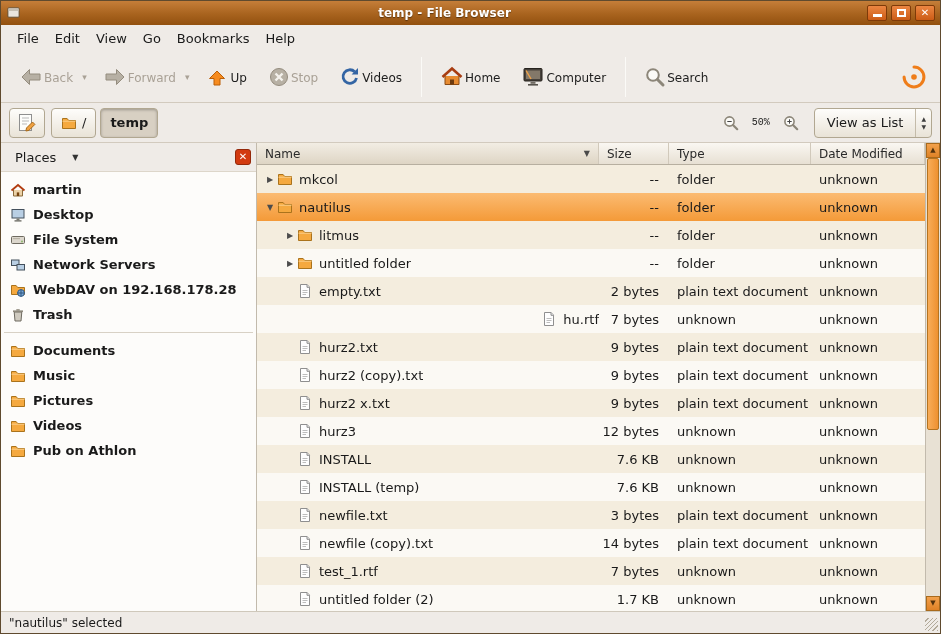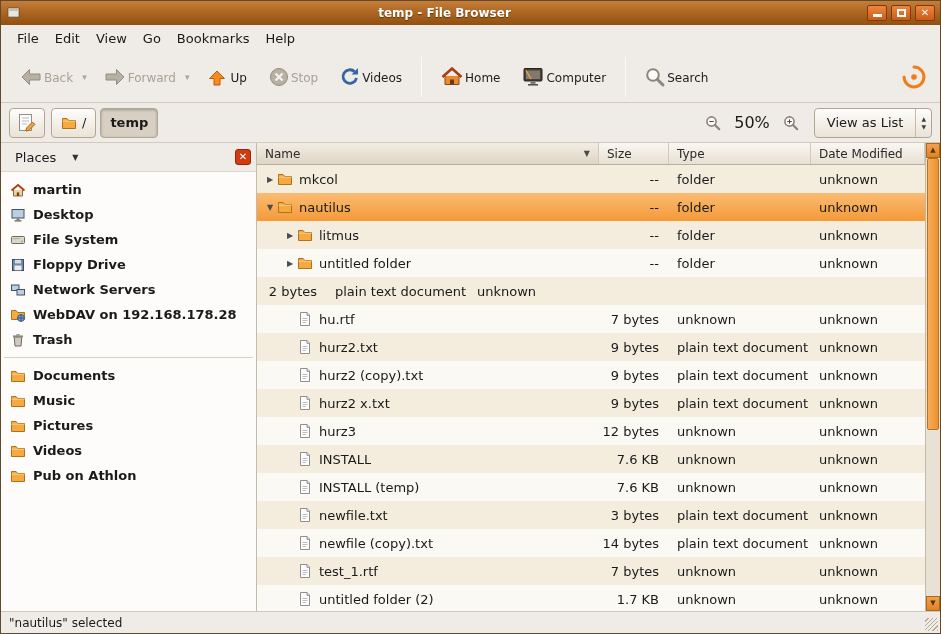--- a/index.html
+++ b/index.html
@@ -33,21 +33,21 @@
   .toolbar-spacer { flex: 1; }
   .throbber { display: flex; margin-right: 4px; }
 
   
   .locationbar { height: 40px; flex: 0 0 40px; display: flex; align-items: center; gap: 6px; padding: 0 8px; border-bottom: 1px solid #d2cabe; }
   .lb-btn { height: 30px; display: flex; align-items: center; gap: 5px; padding: 0 9px; border: 1px solid #b1a791; border-radius: 4px; background: linear-gradient(180deg,#fefdfb,#e9e3d7); font-size: 13px; }
   .lb-btn.active { background: #d8d0c3; box-shadow: inset 0 1px 3px rgba(0,0,0,.28); font-weight: bold; }
   .lb-btn .pb-icon { display: flex; }
   .lb-spacer { flex: 1; }
   .zoom-btn { width: 26px; height: 26px; display: flex; align-items: center; justify-content: center; border-radius: 3px; }
-  .zoom-level { font-size: 16px; margin: 0 2px; }
+  .zoom-level { font-size: 10px; margin: 0 2px; font-family: Liberation Mono, monospace; }
   .view-combo { height: 30px; display: flex; align-items: center; border: 1px solid #b1a791; border-radius: 4px; background: linear-gradient(180deg,#fefdfb,#e9e3d7); font-size: 13px; margin-left: 4px; }
   .vc-label { padding: 0 12px; white-space: nowrap; }
   .vc-arrows { border-left: 1px solid #c4bba9; height: 100%; display: flex; flex-direction: column; align-items: center; justify-content: center; padding: 0 5px; font-size: 6px; color: #3c3c3c; line-height: 1.2; }
 
   
   .content { flex: 1; display: flex; min-height: 0; }
 
   .sidebar { width: 256px; flex: 0 0 256px; background: #fdfcfa; border-right: 1px solid #c2baac; display: flex; flex-direction: column; }
   .side-header { height: 29px; flex: 0 0 29px; background: #efebe7; display: flex; align-items: center; padding: 0 5px; border-bottom: 1px solid #ddd6ca; }
   .places-btn { display: flex; align-items: center; gap: 16px; font-size: 13px; padding: 3px 9px; border-radius: 3px; }
@@ -310,30 +310,20 @@
                 <rect x="1.5" y="4.5" width="13" height="7" rx="1" fill="#dcd7cd" stroke="#6e6a60"></rect>
                 <rect x="3" y="6" width="7" height="1.2" fill="#b9b3a6"></rect>
                 <circle cx="12" cy="9.5" r="0.9" fill="#86b564"></circle>
               </svg>
             </span>
             <span>File System</span>
           </div>
           <div class="side-item">
             <span class="si-icon">
               <svg width="16" height="16" viewBox="0 0 16 16">
-                <rect x="2.5" y="2.5" width="11" height="11" fill="#7189ad" stroke="#3c4a63"></rect>
-                <rect x="5" y="2.8" width="6" height="3.6" fill="#d7dde5"></rect>
-                <rect x="4.5" y="8.5" width="7" height="4.8" fill="#ececec"></rect>
-              </svg>
-            </span>
-            <span>Floppy Drive</span>
-          </div>
-          <div class="side-item">
-            <span class="si-icon">
-              <svg width="16" height="16" viewBox="0 0 16 16">
                 <rect x="1.5" y="3" width="7.5" height="5.5" fill="#b9cfe4" stroke="#44505c"></rect>
                 <rect x="7" y="7.5" width="7.5" height="5.5" fill="#b9cfe4" stroke="#44505c"></rect>
               </svg>
             </span>
             <span>Network Servers</span>
           </div>
           <div class="side-item">
             <span class="si-icon">
               <svg width="16" height="16" viewBox="0 0 16 16">
                 <path d="M1.5 12.5v-9h4.6l1.6 2h6.8v7z" fill="#f5a93f" stroke="#aa731c"></path>
@@ -473,26 +463,37 @@
                   <path d="M1.5 6.2h13" stroke="#fbd08c" fill="none"></path>
                 </svg>
               </span>
               <span class="row-label">untitled folder</span>
             </div>
             <div class="c-size">--</div>
             <div class="c-type">folder</div>
             <div class="c-date">unknown</div>
           </div>
           <div class="frow even">
+            <div class="c-name" style="padding-left: 26px;">
+              <span class="expander"></span>
+              <span class="row-icon">
+                <svg width="16" height="16" viewBox="0 0 16 16">
+                  <path d="M3.5 1.5h6.6l2.4 2.6v10.4h-9z" fill="#fefefe" stroke="#8f8f8f"></path>
+                  <path d="M10 1.5v2.8h2.6" fill="#e2e2e2" stroke="#8f8f8f"></path>
+                  <path d="M5.5 7.5h5M5.5 9.5h5M5.5 11.5h3.5" stroke="#bdbdbd"></path>
+                </svg>
+              </span>
+              <span class="row-label">empty.txt</span>
+            </div>
             <div class="c-size">2 bytes</div>
             <div class="c-type">plain text document</div>
             <div class="c-date">unknown</div>
           </div>
           <div class="frow odd">
-            <div class="c-name" style="padding-left: 26px;">
+            <div class="c-name" style="padding-left: 26px; justify-content: flex-end;">
               <span class="expander"></span>
               <span class="row-icon">
                 <svg width="16" height="16" viewBox="0 0 16 16">
                   <path d="M3.5 1.5h6.6l2.4 2.6v10.4h-9z" fill="#fefefe" stroke="#8f8f8f"></path>
                   <path d="M10 1.5v2.8h2.6" fill="#e2e2e2" stroke="#8f8f8f"></path>
                   <path d="M5.5 7.5h5M5.5 9.5h5M5.5 11.5h3.5" stroke="#bdbdbd"></path>
                 </svg>
               </span>
               <span class="row-label">hu.rtf</span>
             </div>

